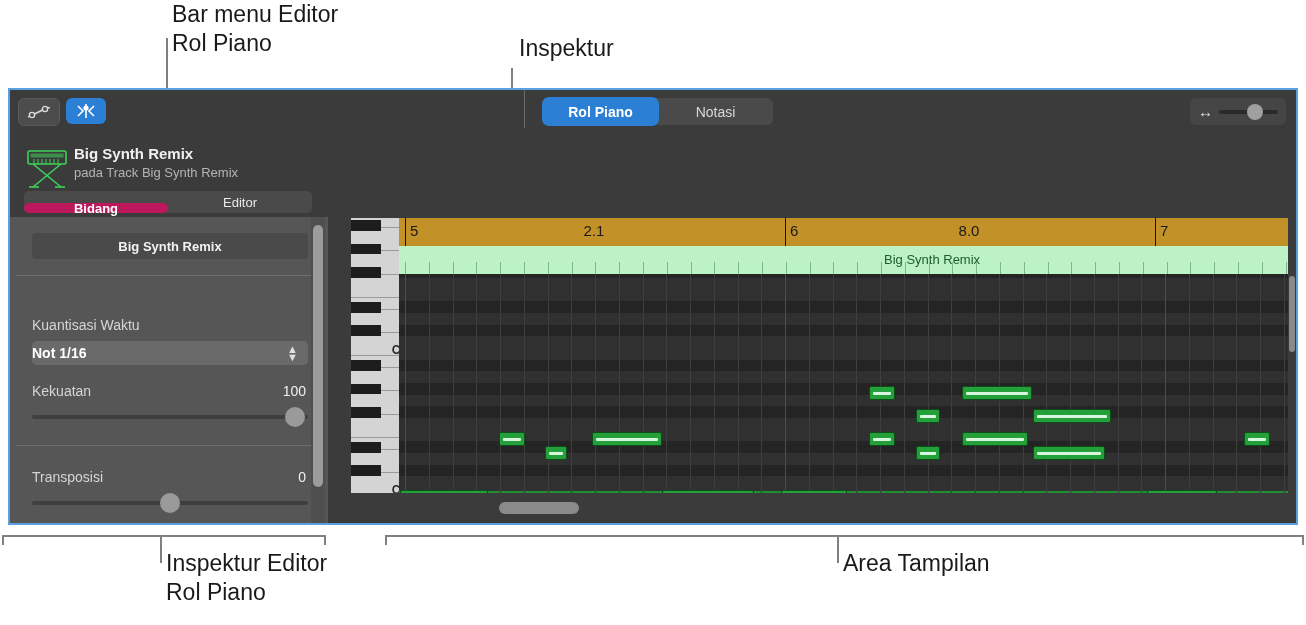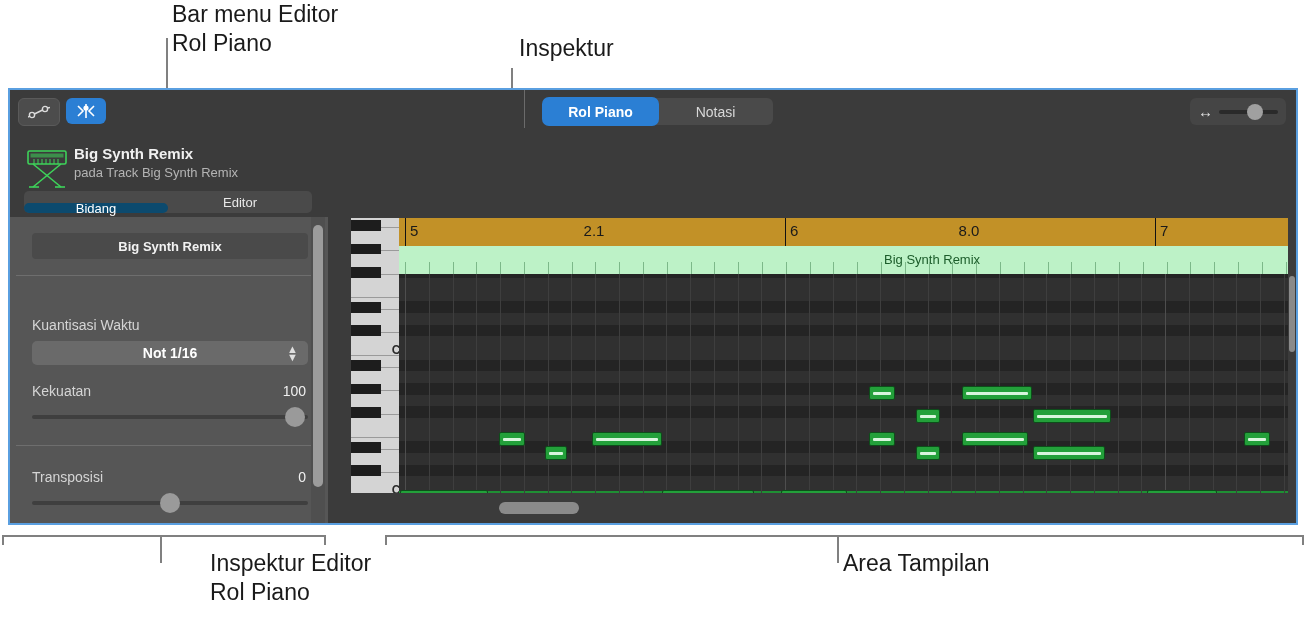--- a/index.html
+++ b/index.html
@@ -42,32 +42,32 @@
   
   #inspector{position:absolute;left:0;top:43px;width:318px;bottom:0;background:#4a4a4a;}
   #insp-head{position:absolute;left:0;top:0;width:100%;height:84px;background:#3b3b3b;}
   #insp-icon{position:absolute;left:14px;top:12px;width:46px;height:46px;}
   #insp-title{position:absolute;left:64px;top:12px;font-size:15px;font-weight:bold;color:#f0f0f0;}
   #insp-sub{position:absolute;left:64px;top:32px;font-size:13px;color:#b4b4b4;}
   #insp-tabs{position:absolute;left:14px;top:58px;width:288px;height:22px;
              background:#4a4a4a;border-radius:5px;display:flex;}
   #insp-tabs .seg{flex:1;display:flex;align-items:center;justify-content:center;
              font-size:13px;color:#e8e8e8;border-radius:5px;}
-  #insp-tabs .seg.active{background:#0c4a6e;color:#fff;font-weight:normal;margin-top:12px;}
+  #insp-tabs .seg.active{background:#be185d;color:#fff;font-weight:bold;margin-top:12px;}
 
   #insp-body{position:absolute;left:0;top:84px;right:0;bottom:0;background:#565656;overflow:hidden;}
   #name-field{position:absolute;left:22px;top:16px;width:276px;height:26px;
               background:#4a4a4a;border-radius:4px;display:flex;align-items:center;
               justify-content:center;font-size:13px;font-weight:bold;color:#f2f2f2;}
   .divider{position:absolute;left:6px;right:6px;height:1px;background:#6e6e6e;}
 
   .row-label{position:absolute;font-size:14px;color:#d5d5d5;}
   .row-value{position:absolute;font-size:14px;color:#f0f0f0;}
   .popup{position:absolute;left:22px;width:276px;height:24px;background:#6a6a6a;
-         border-radius:5px;display:flex;align-items:center;justify-content:center;
+         border-radius:5px;display:flex;align-items:center;justify-content:flex-start;
          font-size:14px;font-weight:bold;color:#fff;}
   .popup .chev{position:absolute;right:10px;font-size:11px;line-height:9px;
          color:#e0e0e0;display:flex;flex-direction:column;}
   .slider{position:absolute;left:22px;width:276px;height:20px;}
   .slider .strack{position:absolute;left:0;top:8px;width:100%;height:4px;
          background:#3f3f3f;border-radius:2px;}
   .slider .sknob{position:absolute;top:0;width:20px;height:20px;border-radius:50%;
          background:#9a9a9a;}
 
   #insp-scroll{position:absolute;right:5px;top:8px;width:10px;height:262px;
@@ -124,21 +124,21 @@
 Rol Piano</div>
 <div class="leader" style="left:166px;top:38px;width:2px;height:52px;"></div>
 
 <div class="callout-label" style="left:519px;top:34px;">Inspektur</div>
 <div class="leader" style="left:511px;top:68px;width:2px;height:62px;"></div>
 
 <div class="bracket-top" style="left:2px;top:535px;width:324px;"></div>
 <div class="leader" style="left:2px;top:535px;width:2px;height:10px;"></div>
 <div class="leader" style="left:324px;top:535px;width:2px;height:10px;"></div>
 <div class="leader" style="left:160px;top:535px;width:2px;height:28px;"></div>
-<div class="callout-label" style="left:166px;top:549px;margin-left:44px;">Inspektur Editor
+<div class="callout-label" style="left:166px;top:549px;">Inspektur Editor
 Rol Piano</div>
 
 <div class="bracket-top" style="left:385px;top:535px;width:919px;"></div>
 <div class="leader" style="left:385px;top:535px;width:2px;height:10px;"></div>
 <div class="leader" style="left:1302px;top:535px;width:2px;height:10px;"></div>
 <div class="leader" style="left:837px;top:535px;width:2px;height:28px;"></div>
 <div class="callout-label" style="left:843px;top:549px;">Area Tampilan</div>
 
 <div id="window">
 

